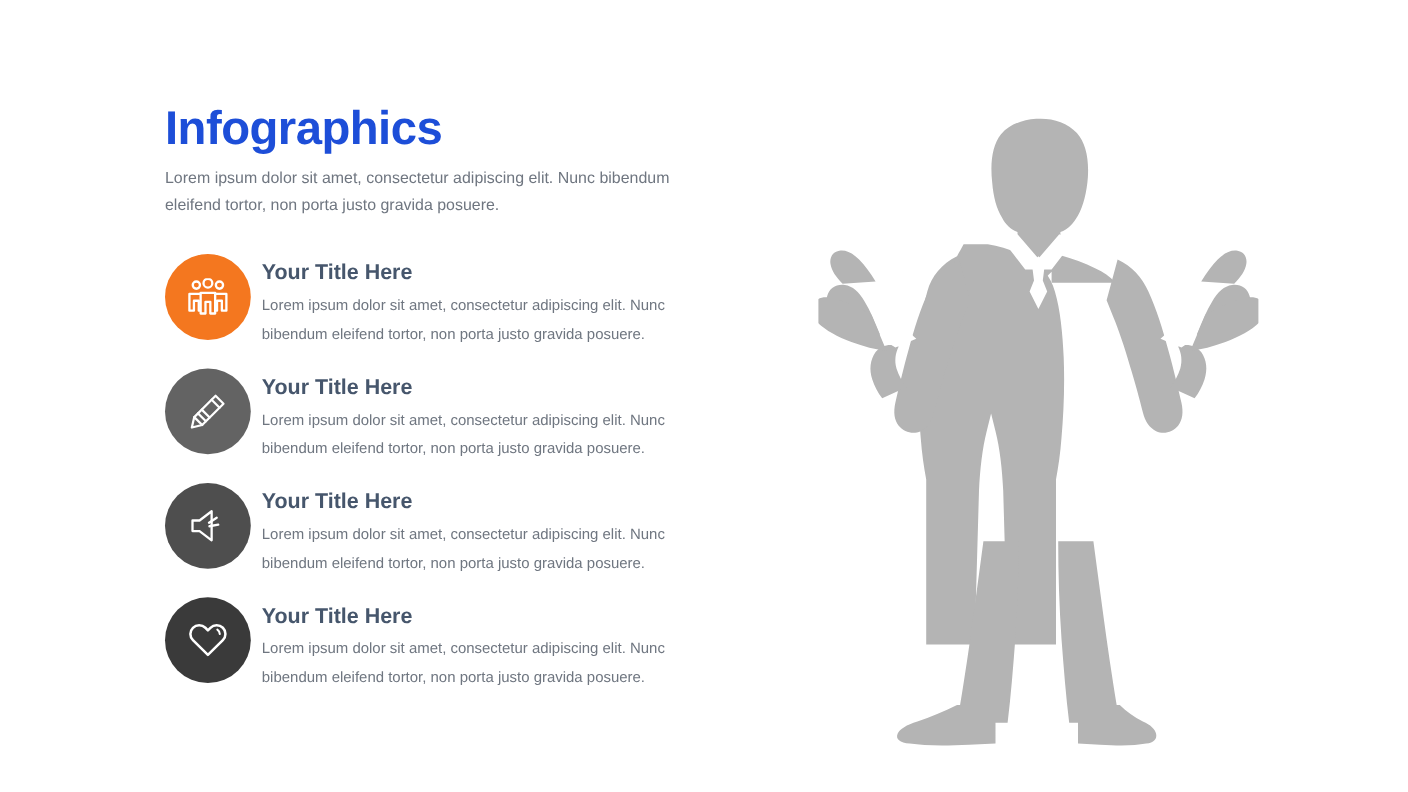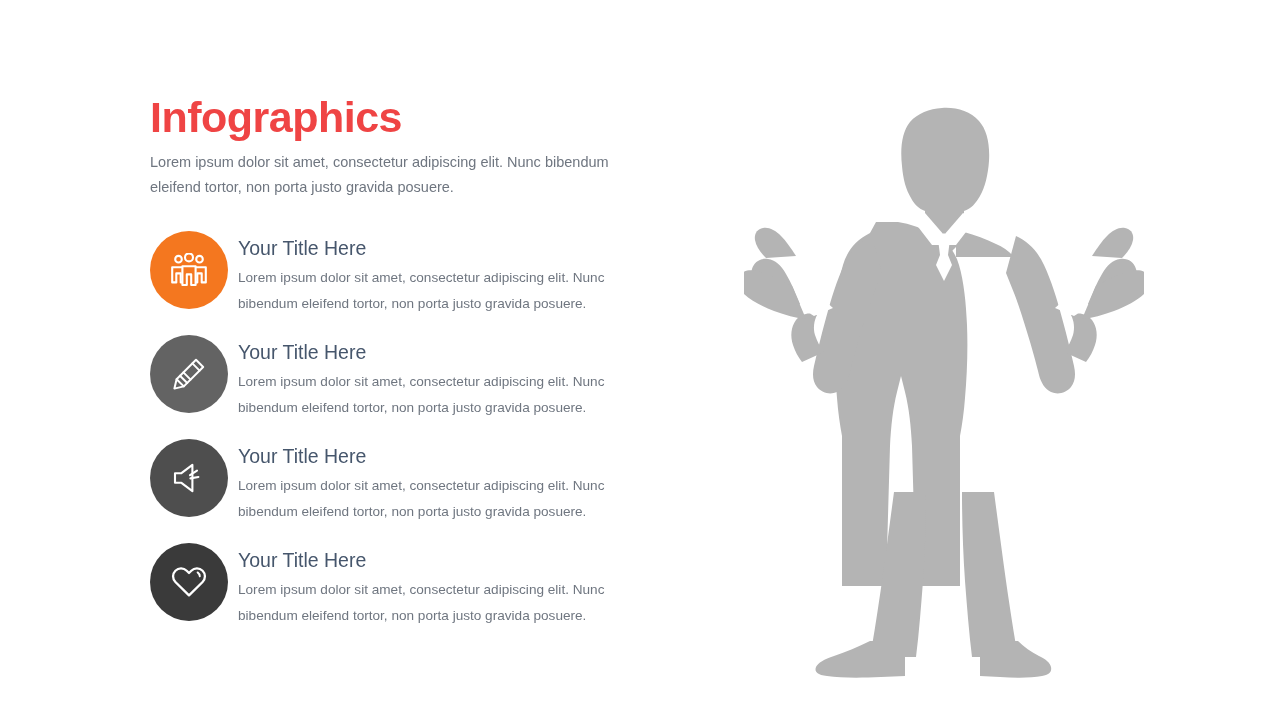--- a/index.html
+++ b/index.html
@@ -78,21 +78,21 @@
 
   .item-text {
     position: absolute;
     left: 88px;
     top: 6px;
     width: 412px;
   }
 
   .item-title {
     font-size: 19.5px;
-    font-weight: normal;
+    font-weight: bold;
     color: #46566c;
     line-height: 1.15;
     margin: 0 0 6px 0;
     white-space: nowrap;
   }
 
   .item-desc {
     font-size: 13.6px;
     color: #6f7680;
     line-height: 1.85;
@@ -112,21 +112,21 @@
     width: 100%;
     height: 100%;
   }
 </style>
 </head>
 <body>
 
 <div id="slide" style="background: rgb(255, 255, 255);">
 
   <div id="left-column">
-    <h1 id="page-title" style="color: #ef4444;">Infographics</h1>
+    <h1 id="page-title" style="color: #1d4ed8;">Infographics</h1>
     <p id="page-subtitle" style="color: rgb(111, 118, 128);">Lorem ipsum dolor sit amet, consectetur adipiscing elit. Nunc bibendum eleifend tortor, non porta justo gravida posuere.</p>
   </div>
 
   <div id="items-list">
 
     <div class="list-item">
       <div class="item-badge" id="badge-0" style="background: rgb(244, 119, 31);">
         <span>
           <svg width="40" height="34" viewBox="0 0 40 34" fill="none" stroke="#ffffff" stroke-width="2.1" stroke-linecap="round" stroke-linejoin="round">
             <circle cx="9.5" cy="6.2" r="3.3"></circle>

